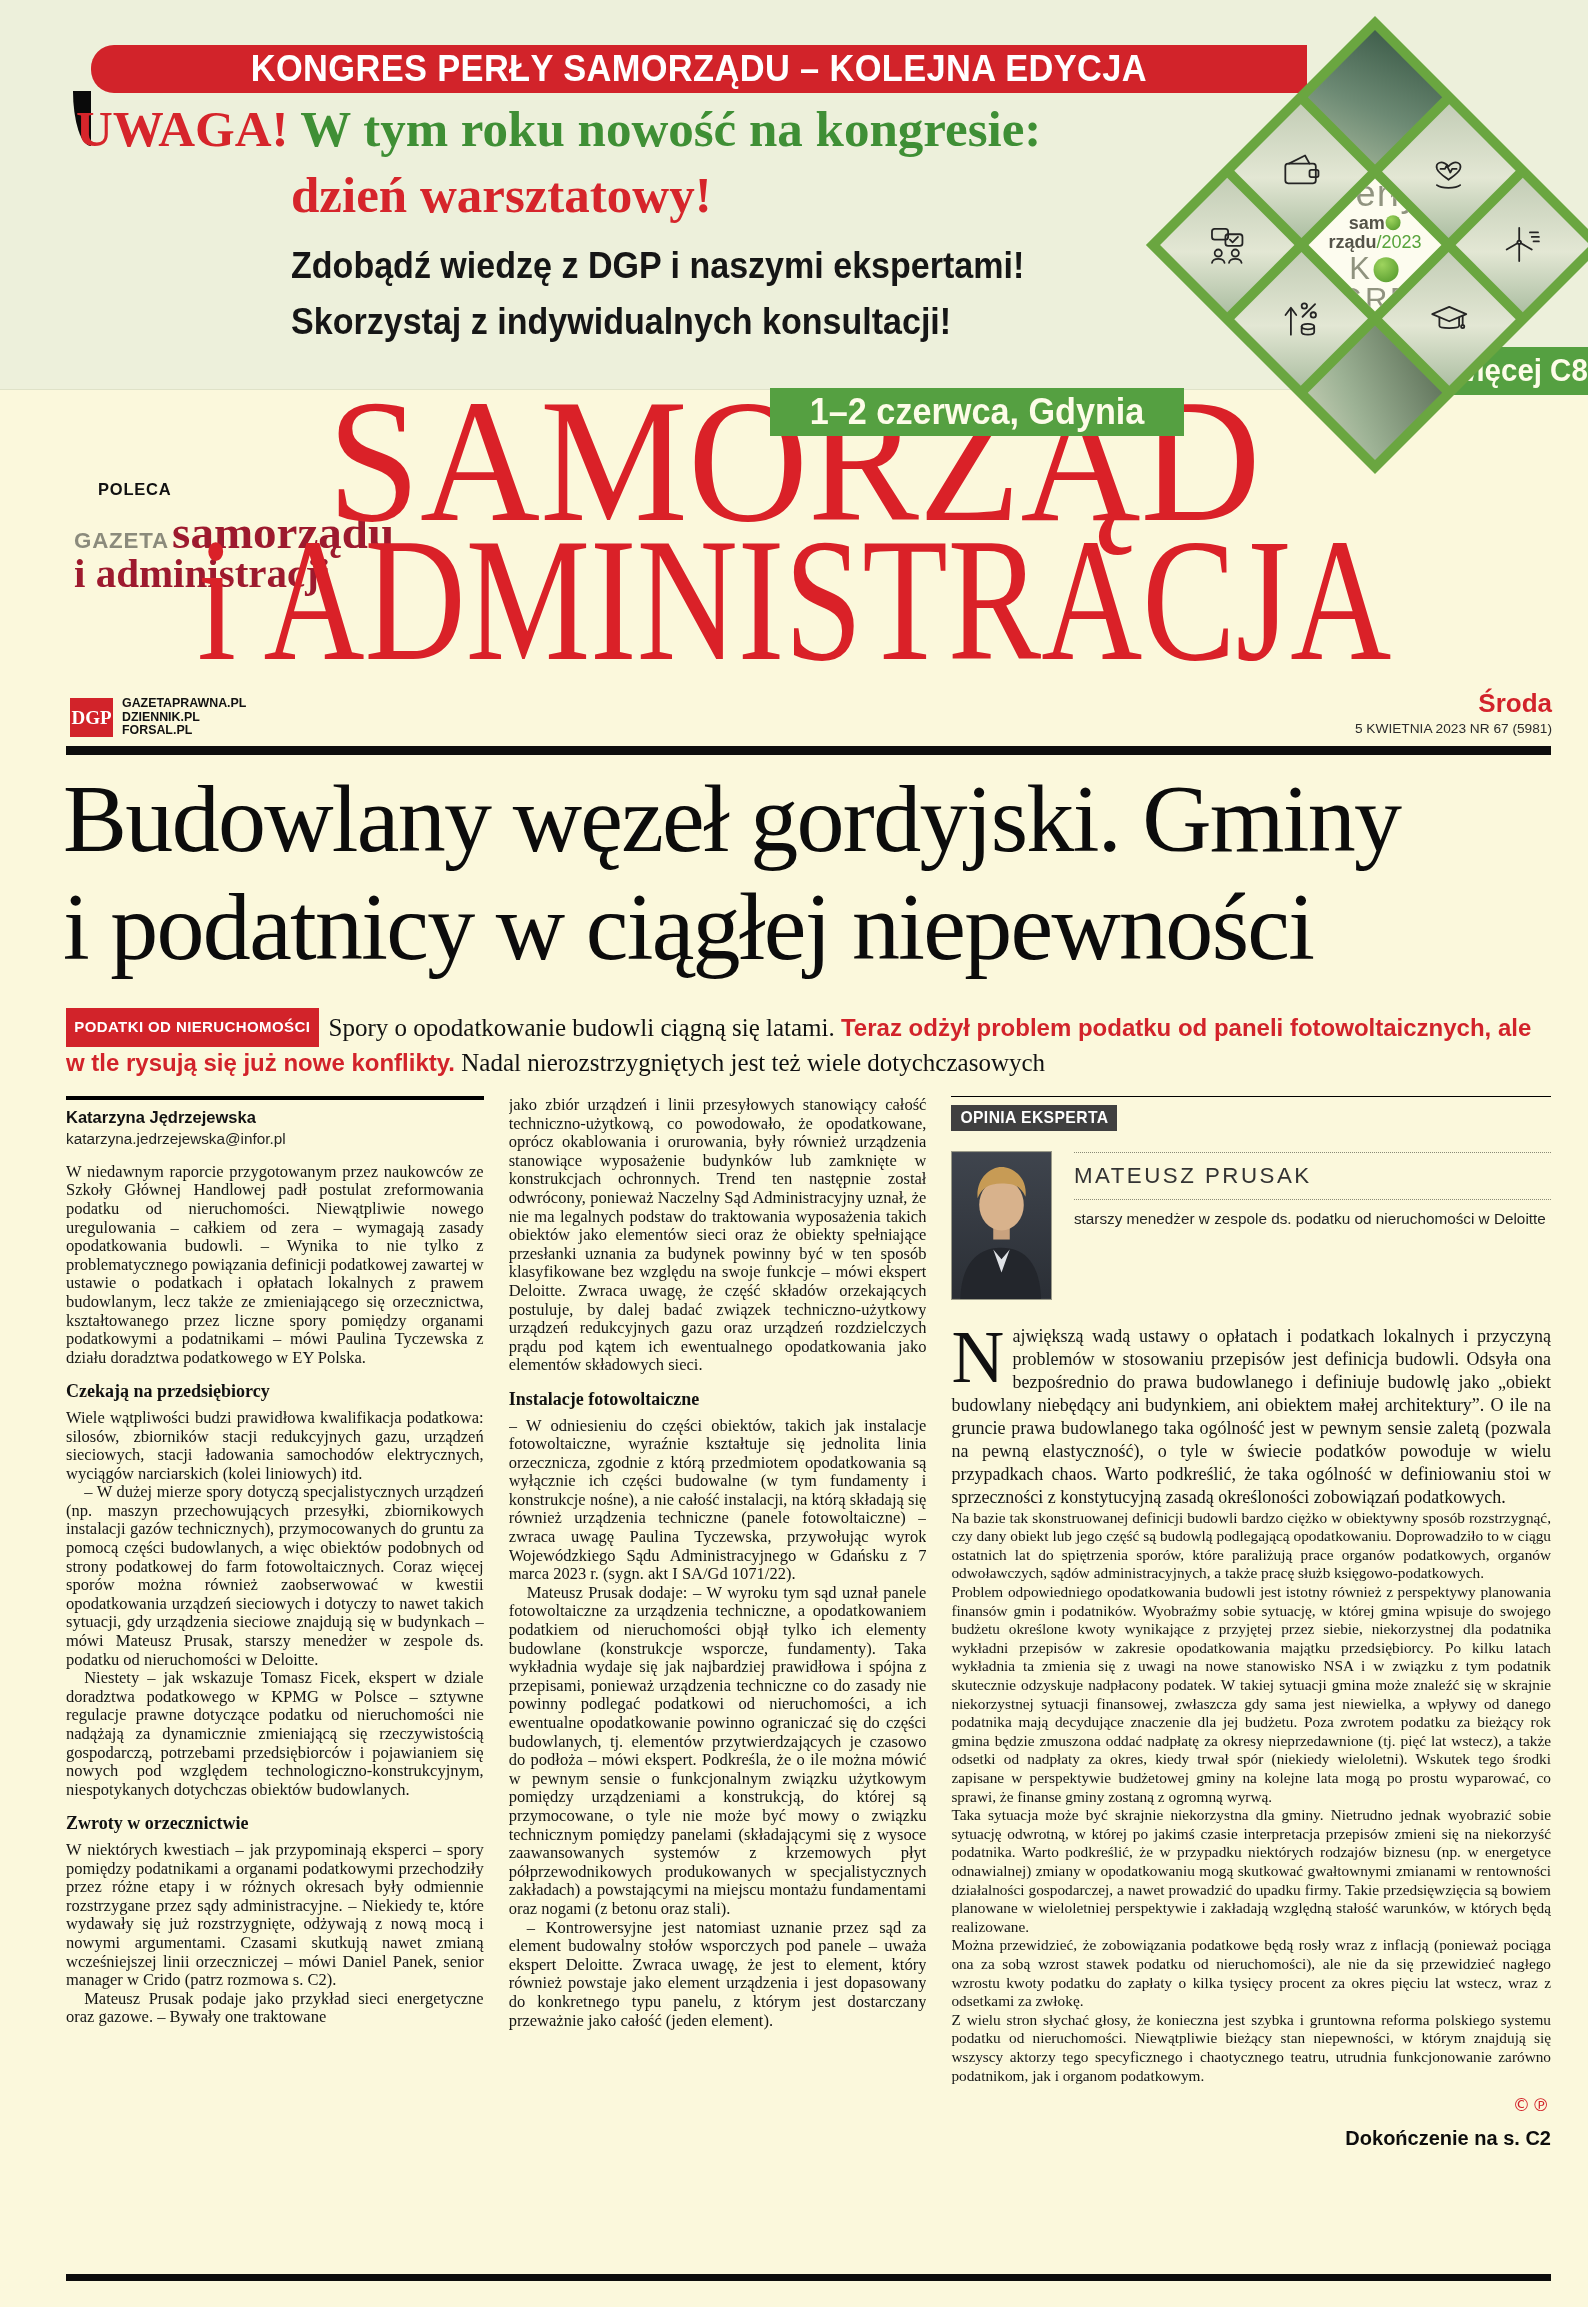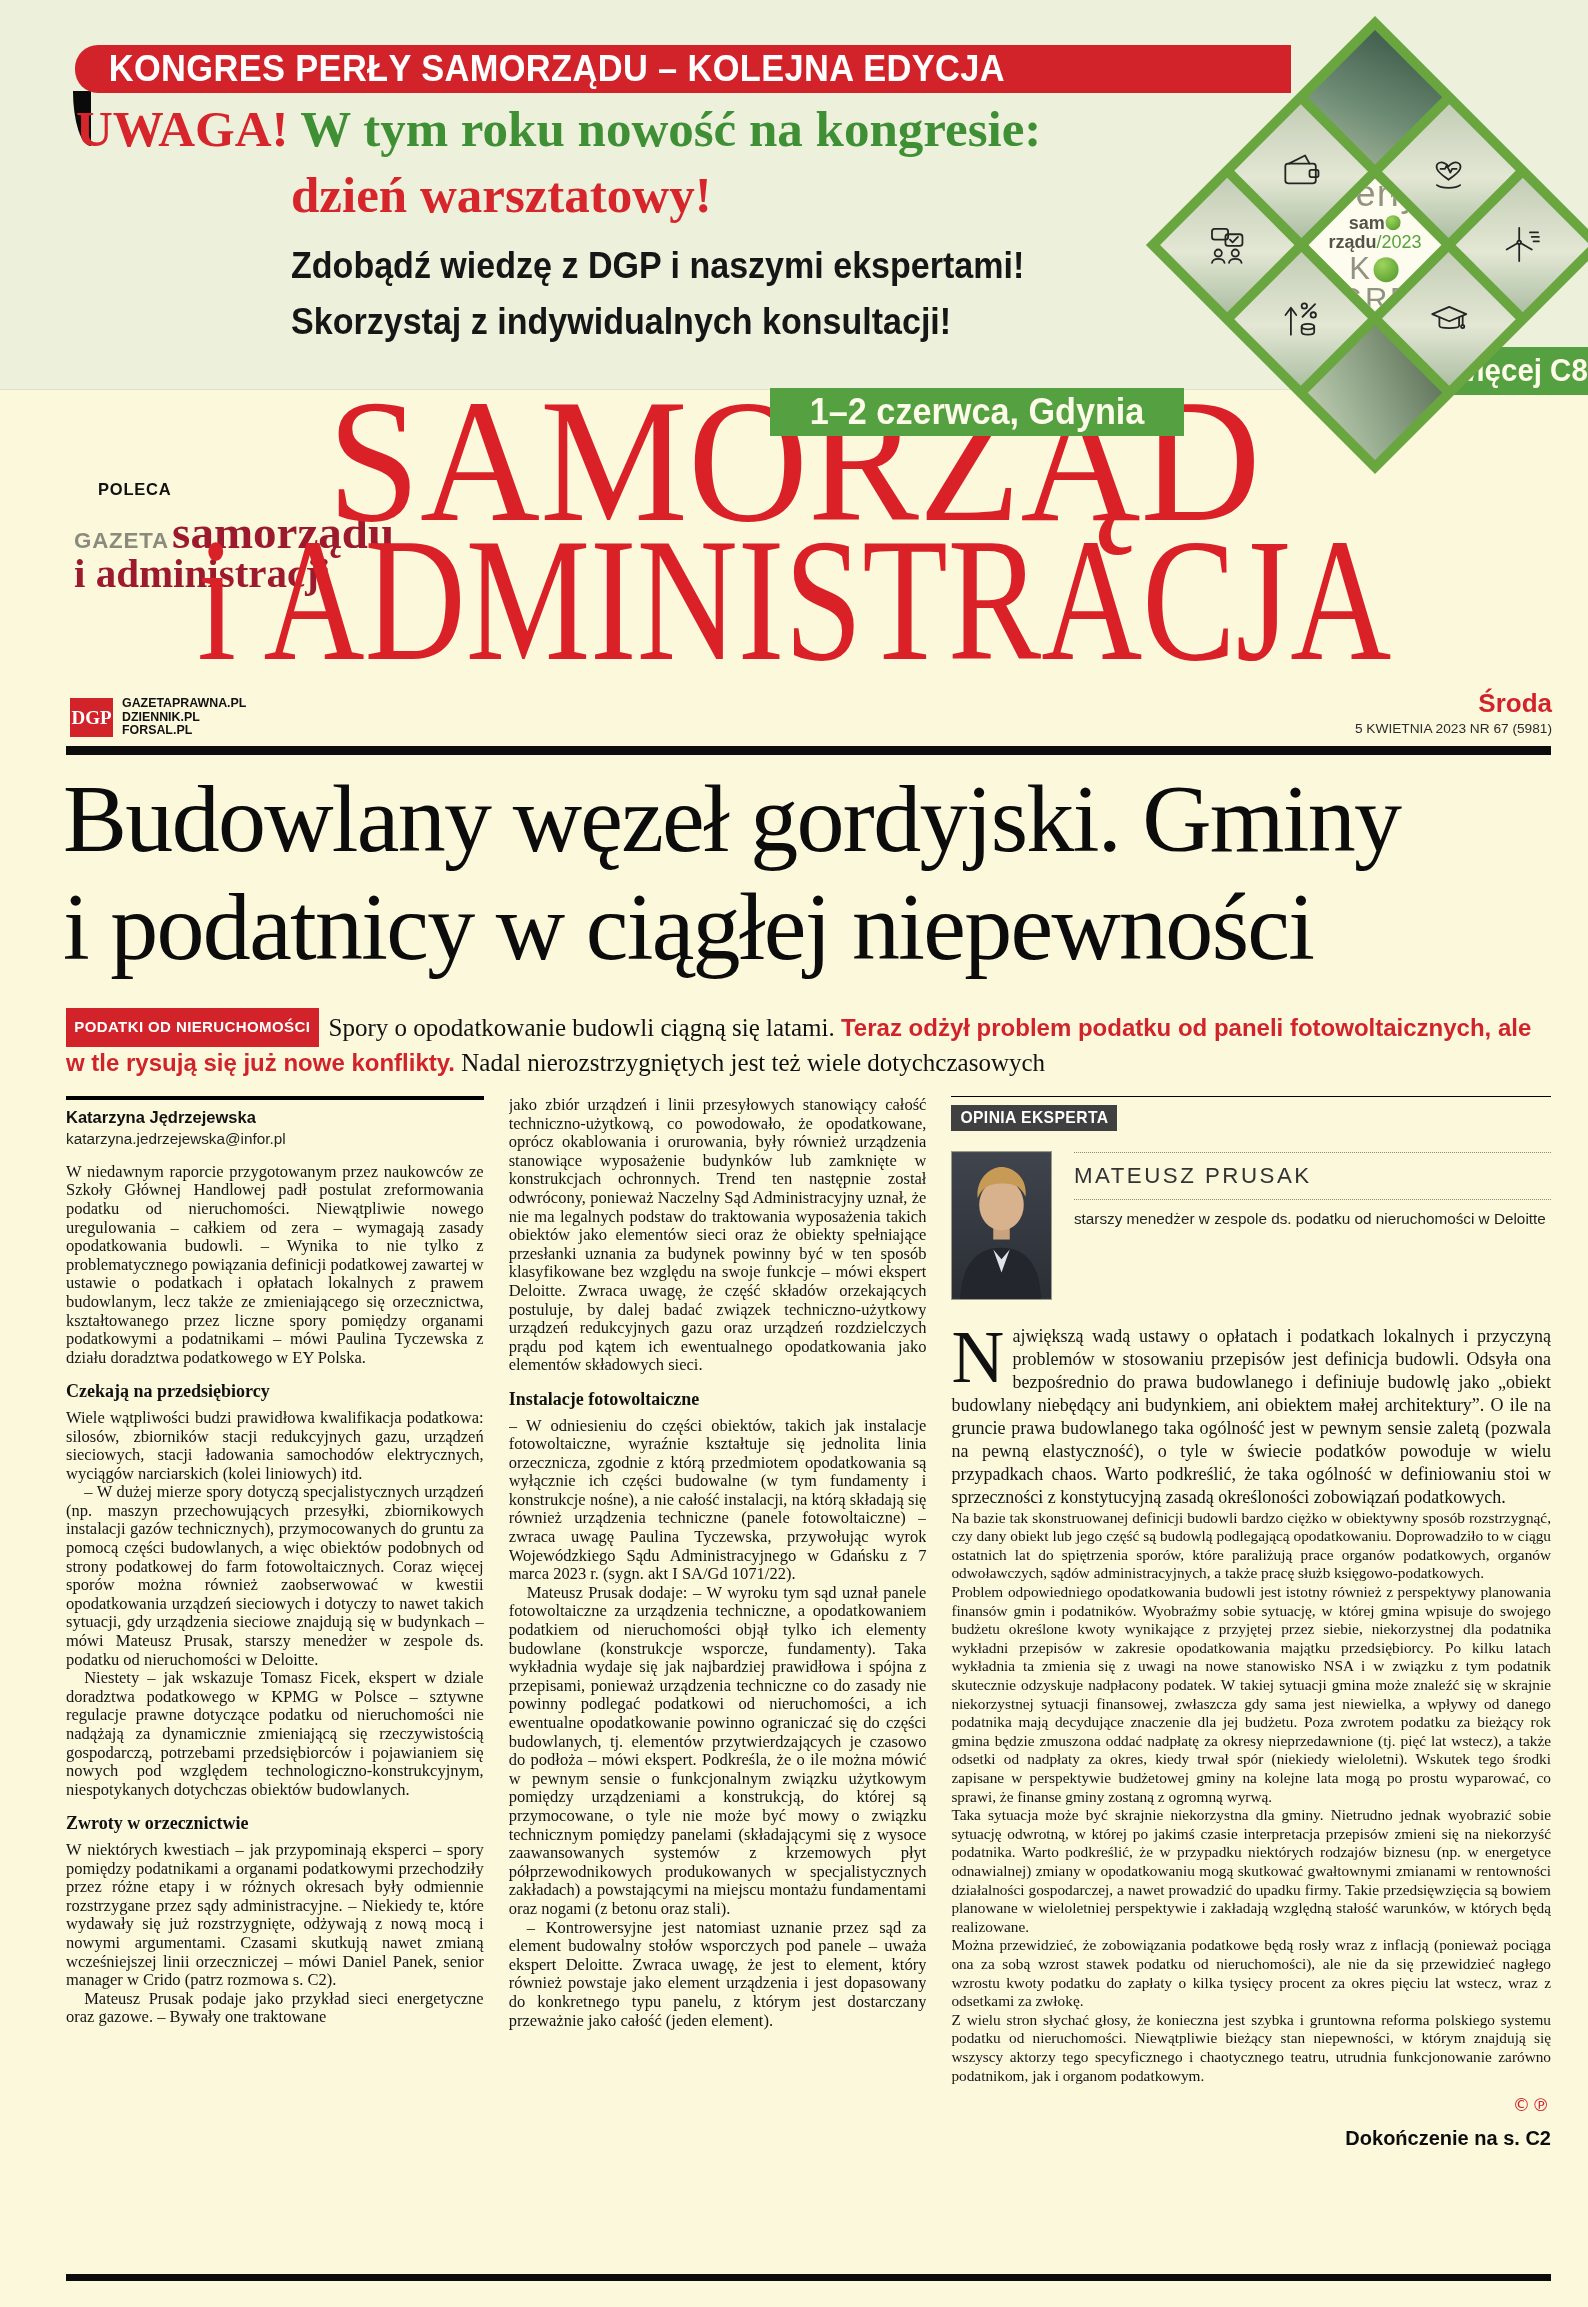--- a/index.html
+++ b/index.html
@@ -2,22 +2,22 @@
 <html lang="pl" style="font-size:13.2px"><head>
 <meta charset="utf-8">
 <style>
   html,body{margin:0;padding:0;}
   body{font-family:"Liberation Serif",serif;}
   .page{position:relative;width:1589px;height:2307px;background:#fbf8dc;overflow:hidden;}
 
   
   .top-section{position:absolute;left:0;top:0;width:1589px;height:389px;background:#edf0db;border-bottom:0.8px solid #dfe2c8;}
   .ribbon-fold{position:absolute;left:73px;top:91px;width:18px;height:55px;background:#0a0a0a;border-radius:0 0 0 100%;}
-  .red-banner{position:absolute;left:75px;top:45px;width:1216px;height:48px;background:#d2232a;border-radius:23px 0 0 23px;z-index:1;
-    display:flex;align-items:center;justify-content:flex-start;}
+  .red-banner{position:absolute;left:91px;top:45px;width:1216px;height:48px;background:#d2232a;border-radius:23px 0 0 23px;z-index:1;
+    display:flex;align-items:center;justify-content:center;}
   .red-banner span{color:#fff;font-family:"Liberation Sans",sans-serif;font-weight:800;font-size:37px;letter-spacing:0.4px;
     display:inline-block;transform:scaleX(.93);white-space:nowrap;}
   .uwaga-1{position:absolute;left:76px;top:104px;font-weight:700;font-size:51px;line-height:1;white-space:nowrap;}
   .uwaga-1 .red{color:#d6252b;}
   .uwaga-1 .green{color:#3f8f35;}
   .uwaga-2{position:absolute;left:291px;top:170px;font-weight:700;font-size:51px;line-height:1;color:#d6252b;white-space:nowrap;}
   .pitch{position:absolute;left:291px;font-family:"Liberation Sans",sans-serif;font-weight:800;font-size:37px;color:#161616;
     white-space:nowrap;transform:scaleX(.92);transform-origin:left;}
   .pitch.p1{top:245px;}
   .pitch.p2{top:301px;}

